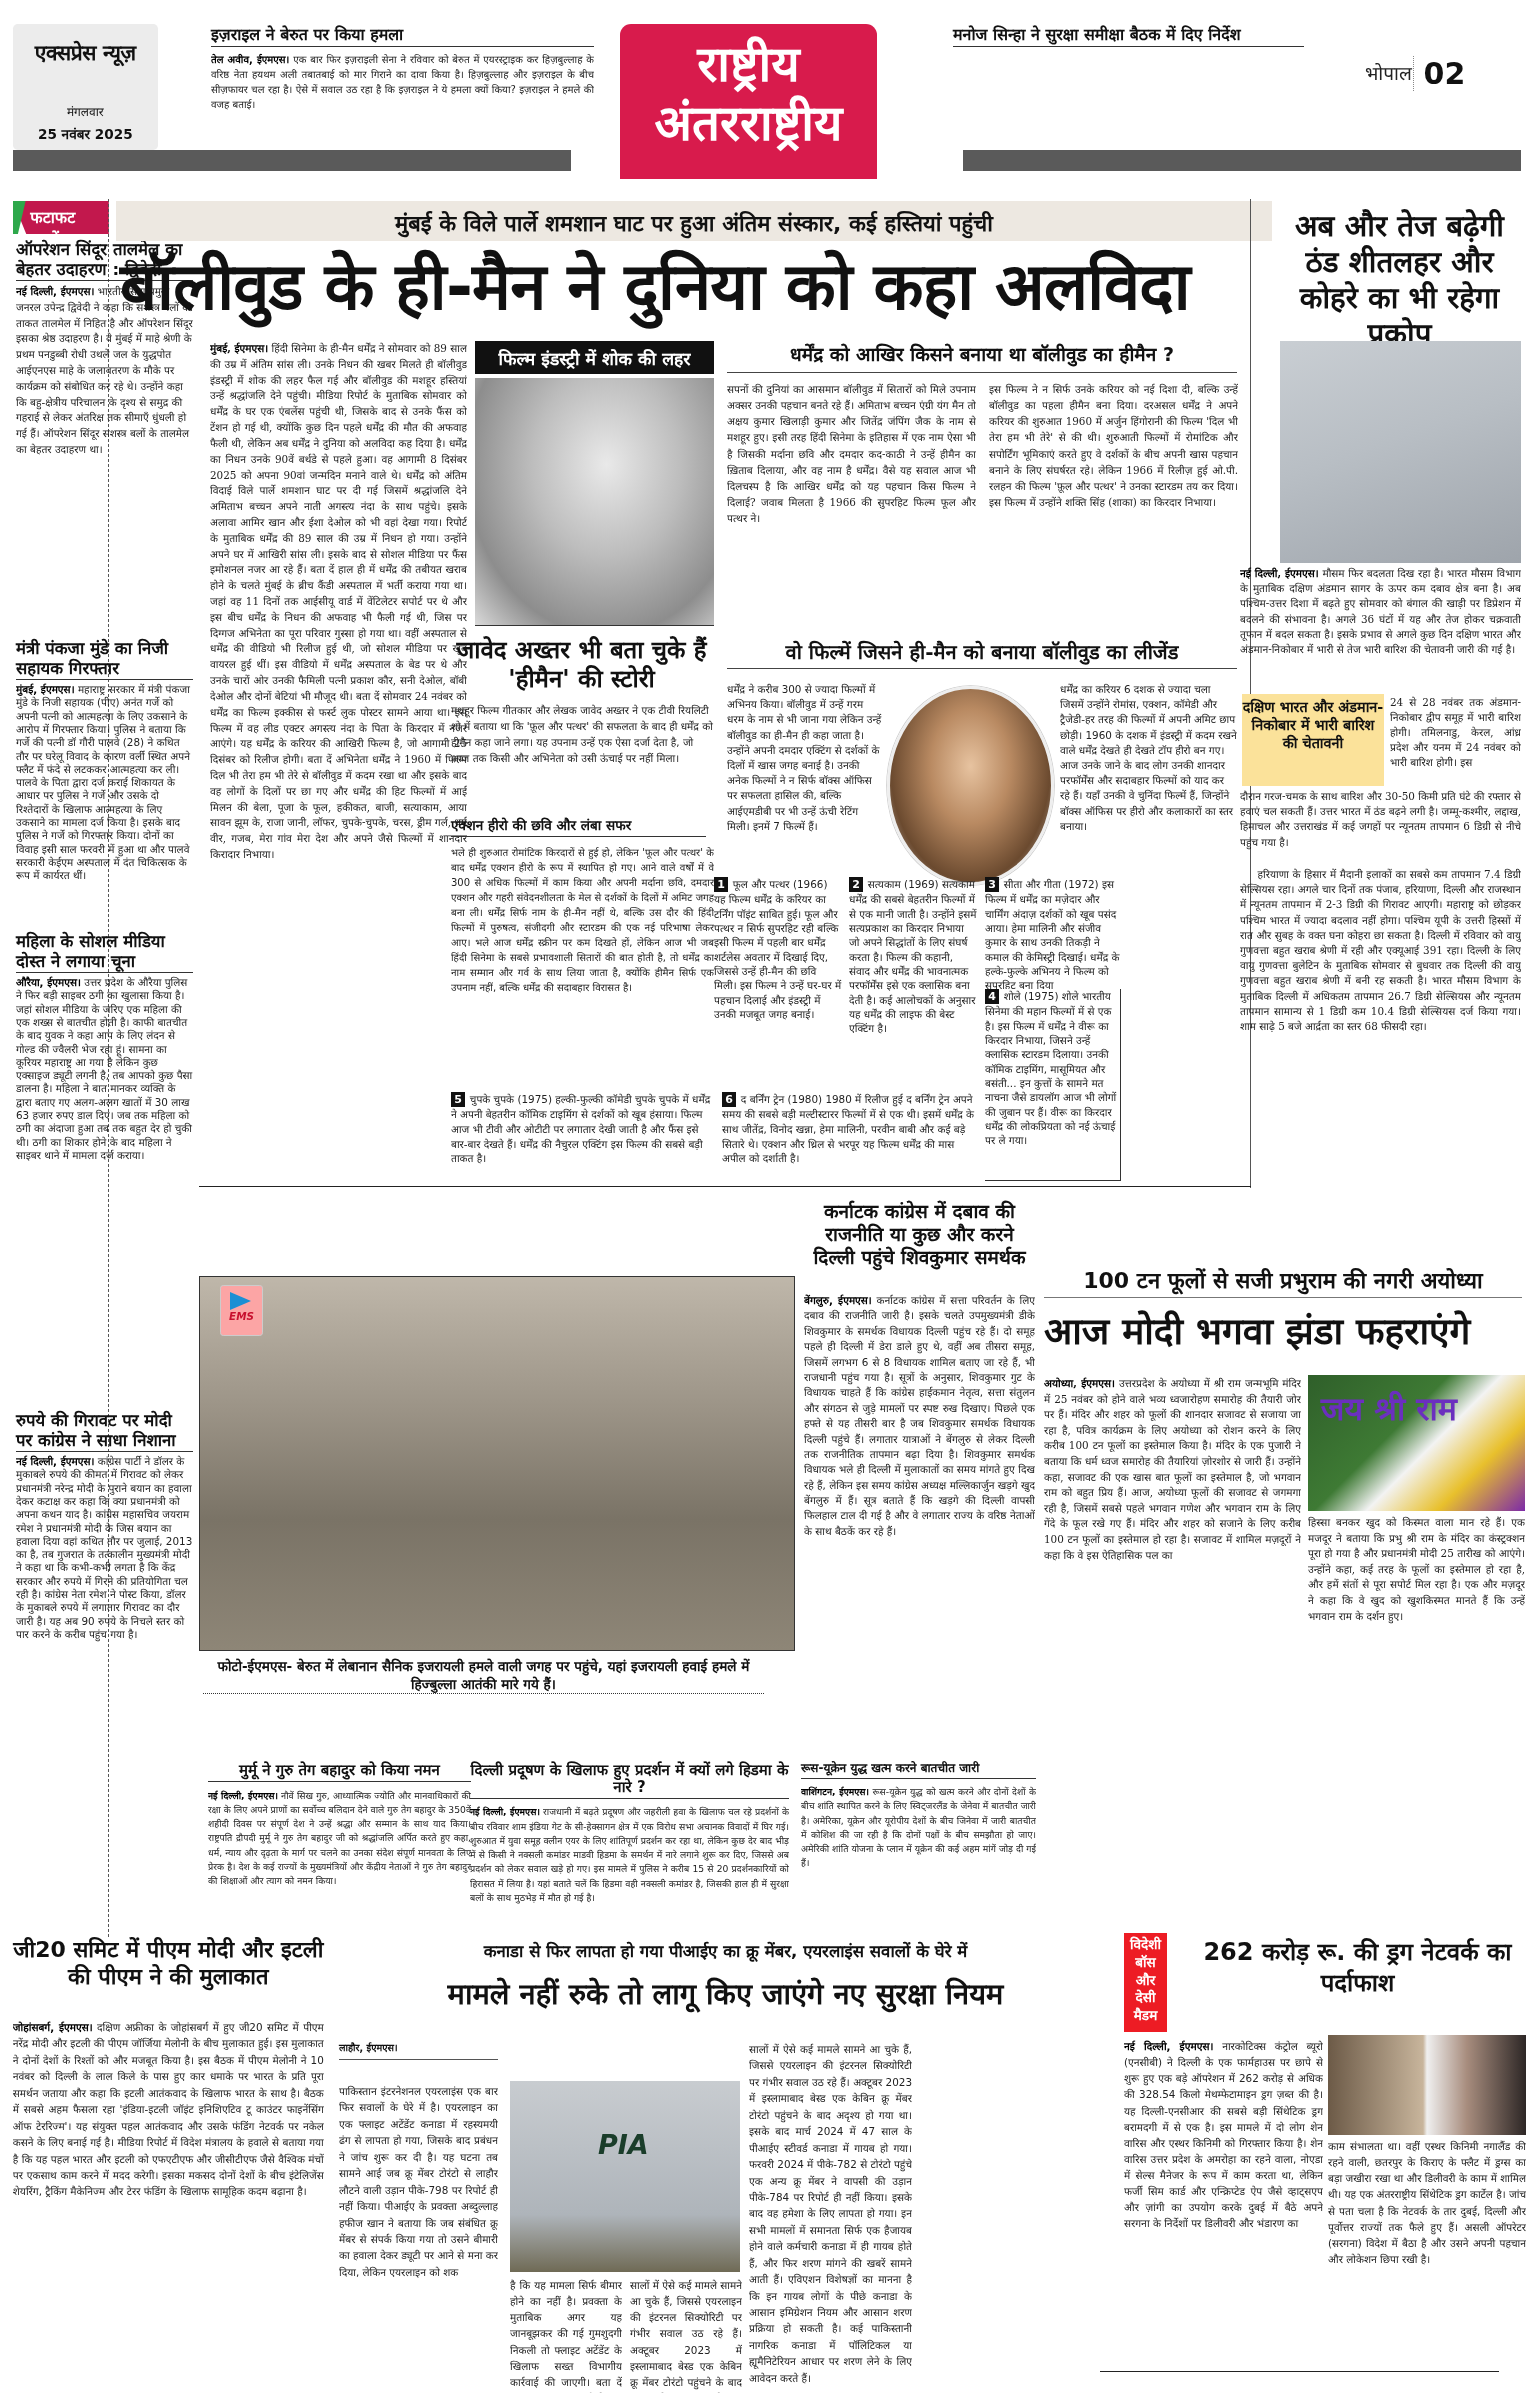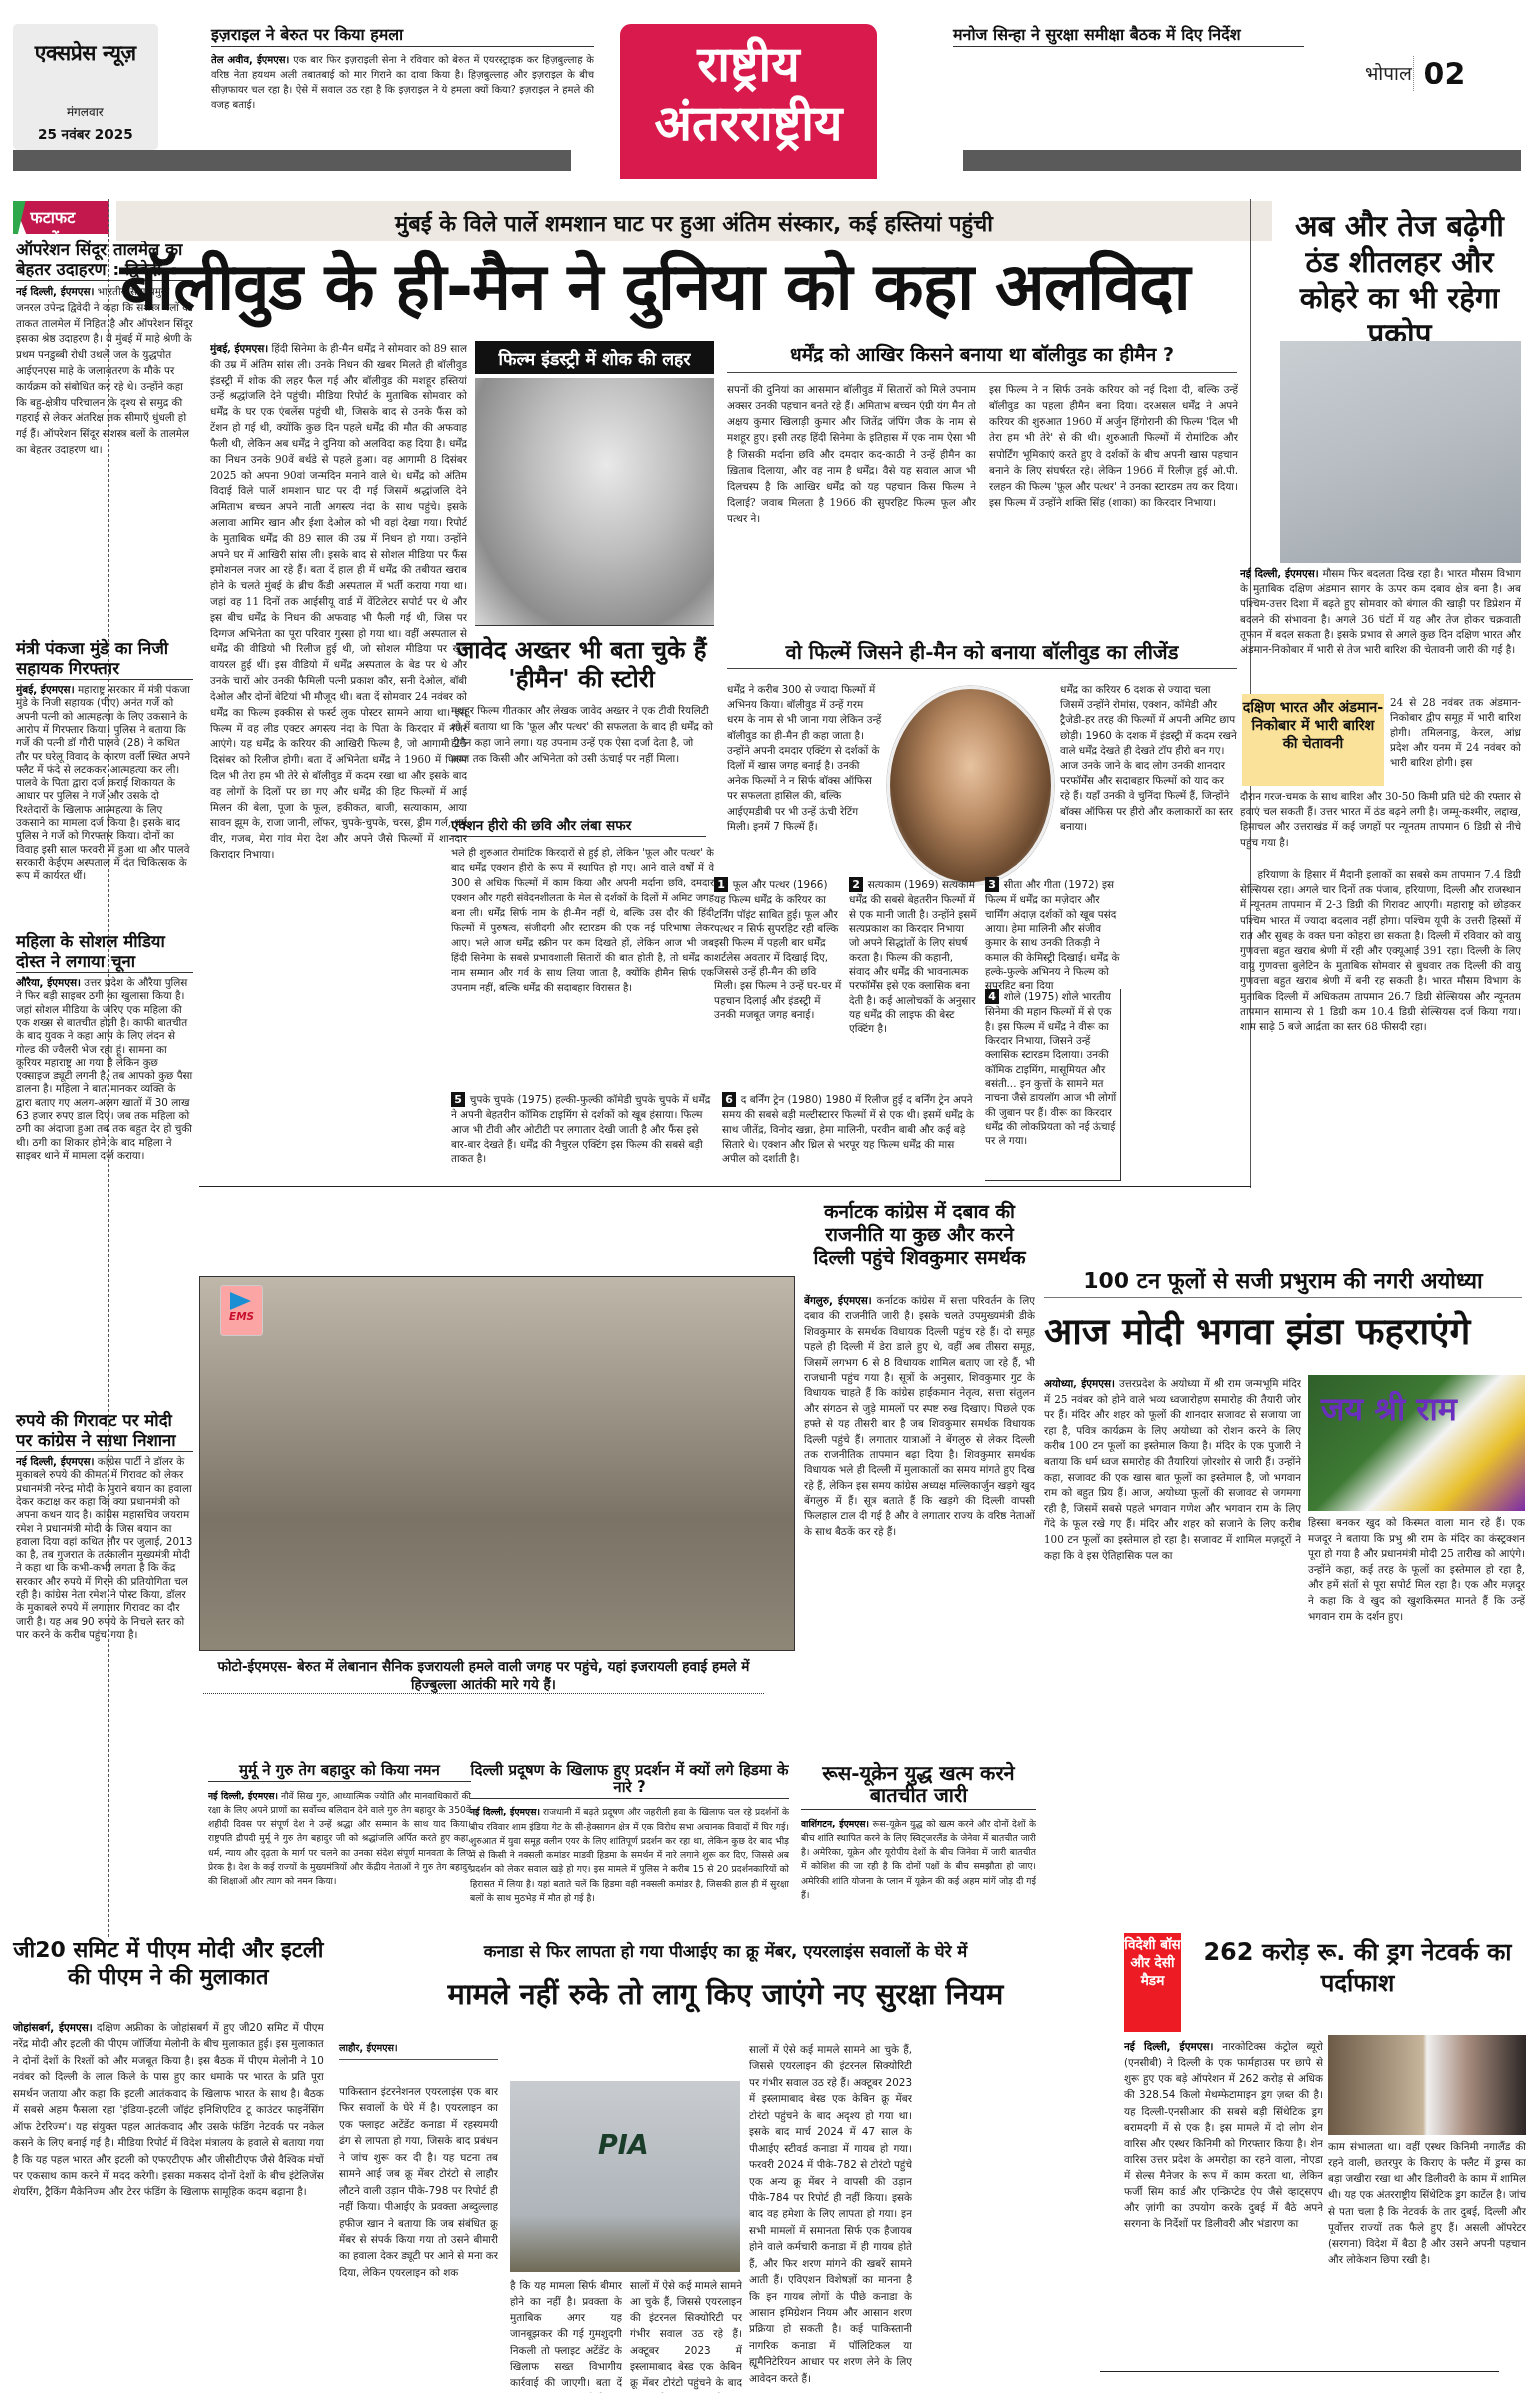--- a/index.html
+++ b/index.html
@@ -53,21 +53,21 @@
 
   
   #lebanon-photo { left: 199px; top: 1276px; width: 596px; height: 375px; background: linear-gradient(180deg,#bfb7aa 0%,#9c9487 35%,#7a7366 65%,#8e8677 100%); border: 1.6px solid #333; }
   #ems-badge { left: 220px; top: 1285px; width: 43px; height: 51px; background: #fca5a5; border-radius: 3.2px; border: 0.8px solid #ccc; text-align: center; font-size: 10.4px; font-weight: bold; color: #c8102e; padding-top: 24px; font-style: italic; }
   #ems-arrow { left: 230px; top: 1292px; width: 0; height: 0; border-top: 9.6px solid transparent; border-bottom: 9.6px solid transparent; border-left: 21px solid #1b8fd4; }
   #lebanon-caption { left: 203px; top: 1658px; width: 561px; text-align: center; font-size: 13.6px; font-weight: bold; line-height: 1.3; border-bottom: 0.8px dotted #333; }
 
   #ayodhya-photo { left: 1308px; top: 1375px; width: 217px; height: 136px; background: linear-gradient(135deg,#2f5f2a 0%,#3e7a34 40%,#f3f3f3 55%,#e8c02c 75%,#7d2aa8 100%); }
 
   #pia-photo { left: 510px; top: 2081px; width: 230px; height: 191px; background: linear-gradient(180deg,#c8ccd0 0%,#aeb4ba 70%,#6f6a55 100%); }
-  #videshi-box { left: 1124px; top: 1933px; width: 57px; height: 99px; background: #ed1c24; color: #fff; text-align: center; font-size: 13.6px; font-weight: bold; line-height: 1.3; padding-top: 3.2px; }
+  #videshi-box { left: 1124px; top: 1933px; width: 43px; height: 99px; background: #ed1c24; color: #fff; text-align: center; font-size: 13.6px; font-weight: bold; line-height: 1.3; padding-top: 3.2px; }
   #drug-photo { left: 1328px; top: 2035px; width: 198px; height: 100px; background: linear-gradient(90deg,#6c5a47 0%,#c8b59c 48%,#f0f0f0 50%,#a88d7e 70%,#2d2726 100%); }
 </style>
 </head>
 <body>
 
 <div class="abs" id="brand-box">
   <div id="brand-name">एक्सप्रेस न्यूज़</div>
   <div id="brand-day">मंगलवार</div>
   <div id="brand-date">25 नवंबर 2025</div>
 </div>
@@ -181,21 +181,21 @@
 
 <div class="abs" style="left:208px;top:1762px;width:263px;">
   <div class="hl ul" style="font-size:15px;text-align:center;padding-bottom:2.4px;">मुर्मू ने गुरु तेग बहादुर को किया नमन</div>
   <p class="txt" style="margin-top:6.4px;height:112px;font-size:9.2px;line-height:1.55;"><b>नई दिल्ली, ईएमएस।</b> <span>नौवें सिख गुरु, आध्यात्मिक ज्योति और मानवाधिकारों की रक्षा के लिए अपने प्राणों का सर्वोच्च बलिदान देने वाले गुरु तेग बहादुर के 350वें शहीदी दिवस पर संपूर्ण देश ने उन्हें श्रद्धा और सम्मान के साथ याद किया। राष्ट्रपति द्रौपदी मुर्मू ने गुरु तेग बहादुर जी को श्रद्धांजलि अर्पित करते हुए कहा, धर्म, न्याय और दृढ़ता के मार्ग पर चलने का उनका संदेश संपूर्ण मानवता के लिए प्रेरक है। देश के कई राज्यों के मुख्यमंत्रियों और केंद्रीय नेताओं ने गुरु तेग बहादुर की शिक्षाओं और त्याग को नमन किया।</span></p>
 </div>
 <div class="abs" style="left:470px;top:1762px;width:319px;">
   <div class="hl ul" style="font-size:15px;text-align:center;padding-bottom:2.4px;">दिल्ली प्रदूषण के खिलाफ हुए प्रदर्शन में क्यों लगे हिडमा के नारे ?</div>
   <p class="txt" style="margin-top:6.4px;height:112px;font-size:9.2px;line-height:1.55;"><b>नई दिल्ली, ईएमएस।</b> <span>राजधानी में बढ़ते प्रदूषण और जहरीली हवा के खिलाफ चल रहे प्रदर्शनों के बीच रविवार शाम इंडिया गेट के सी-हेक्सागन क्षेत्र में एक विरोध सभा अचानक विवादों में घिर गई। शुरुआत में युवा समूह क्लीन एयर के लिए शांतिपूर्ण प्रदर्शन कर रहा था, लेकिन कुछ देर बाद भीड़ में से किसी ने नक्सली कमांडर माडवी हिडमा के समर्थन में नारे लगाने शुरू कर दिए, जिससे अब प्रदर्शन को लेकर सवाल खड़े हो गए। इस मामले में पुलिस ने करीब 15 से 20 प्रदर्शनकारियों को हिरासत में लिया है। यहां बताते चलें कि हिडमा वही नक्सली कमांडर है, जिसकी हाल ही में सुरक्षा बलों के साथ मुठभेड़ में मौत हो गई है।</span></p>
 </div>
 <div class="abs" style="left:801px;top:1762px;width:235px;">
-  <div class="hl ul" style="font-size:20px;text-align:center;padding-bottom:2.4px;">रूस-यूक्रेन युद्ध खत्म करने बातचीत जारी</div>
+  <div class="hl ul" style="font-size:12px;text-align:left;padding-bottom:2.4px;">रूस-यूक्रेन युद्ध खत्म करने बातचीत जारी</div>
   <p class="txt" style="margin-top:6.4px;height:112px;font-size:9.2px;line-height:1.55;"><b>वाशिंगटन, ईएमएस।</b> <span>रूस-यूक्रेन युद्ध को खत्म करने और दोनों देशों के बीच शांति स्थापित करने के लिए स्विट्जरलैंड के जेनेवा में बातचीत जारी है। अमेरिका, यूक्रेन और यूरोपीय देशों के बीच जिनेवा में जारी बातचीत में कोशिश की जा रही है कि दोनों पक्षों के बीच समझौता हो जाए। अमेरिकी शांति योजना के प्लान में यूक्रेन की कई अहम मांगें जोड़ दी गई हैं।</span></p>
 </div>
 
 <div class="abs" style="left:12.8px;top:1937px;width:311px;text-align:center;font-size:22px;font-weight:bold;line-height:1.22;">जी20 समिट में पीएम मोदी और इटली की पीएम ने की मुलाकात</div>
 <p class="abs txt" style="left:12.8px;top:2019px;width:311px;height:375px;line-height:1.58;font-size:10.4px;"><b>जोहांसबर्ग, ईएमएस।</b> <span>दक्षिण अफ्रीका के जोहांसबर्ग में हुए जी20 समिट में पीएम नरेंद्र मोदी और इटली की पीएम जॉर्जिया मेलोनी के बीच मुलाकात हुई। इस मुलाकात ने दोनों देशों के रिश्तों को और मजबूत किया है। इस बैठक में पीएम मेलोनी ने 10 नवंबर को दिल्ली के लाल किले के पास हुए कार धमाके पर भारत के प्रति पूरा समर्थन जताया और कहा कि इटली आतंकवाद के खिलाफ भारत के साथ है। बैठक में सबसे अहम फैसला रहा 'इंडिया-इटली जॉइंट इनिशिएटिव टू काउंटर फाइनेंसिंग ऑफ टेररिज्म'। यह संयुक्त पहल आतंकवाद और उसके फंडिंग नेटवर्क पर नकेल कसने के लिए बनाई गई है। मीडिया रिपोर्ट में विदेश मंत्रालय के हवाले से बताया गया है कि यह पहल भारत और इटली को एफएटीएफ और जीसीटीएफ जैसे वैश्विक मंचों पर एकसाथ काम करने में मदद करेगी। इसका मकसद दोनों देशों के बीच इंटेलिजेंस शेयरिंग, ट्रैकिंग मैकेनिज्म और टेरर फंडिंग के खिलाफ सामूहिक कदम बढ़ाना है।</span></p>
 
 <div class="abs" style="left:335px;top:1939px;width:781px;text-align:center;font-size:16.7px;font-weight:bold;">कनाडा से फिर लापता हो गया पीआईए का क्रू मेंबर, एयरलाइंस सवालों के घेरे में</div>
 <div class="abs" style="left:335px;top:1973px;width:781px;text-align:center;font-size:29px;font-weight:bold;">मामले नहीं रुके तो लागू किए जाएंगे नए सुरक्षा नियम</div>
 <div class="abs" style="left:339px;top:2041px;width:159px;font-size:9.6px;font-weight:bold;border-bottom:0.8px solid #555;padding-bottom:4.8px;">लाहौर, ईएमएस।</div>
 <p class="abs txt" style="left:339px;top:2083px;width:159px;height:311px;line-height:1.58;">पाकिस्तान इंटरनेशनल एयरलाइंस एक बार फिर सवालों के घेरे में है। एयरलाइन का एक फ्लाइट अटेंडेंट कनाडा में रहस्यमयी ढंग से लापता हो गया, जिसके बाद प्रबंधन ने जांच शुरू कर दी है। यह घटना तब सामने आई जब क्रू मेंबर टोरंटो से लाहौर लौटने वाली उड़ान पीके-798 पर रिपोर्ट ही नहीं किया। पीआईए के प्रवक्ता अब्दुल्लाह हफीज खान ने बताया कि जब संबंधित क्रू मेंबर से संपर्क किया गया तो उसने बीमारी का हवाला देकर ड्यूटी पर आने से मना कर दिया, लेकिन एयरलाइन को शक</p>

